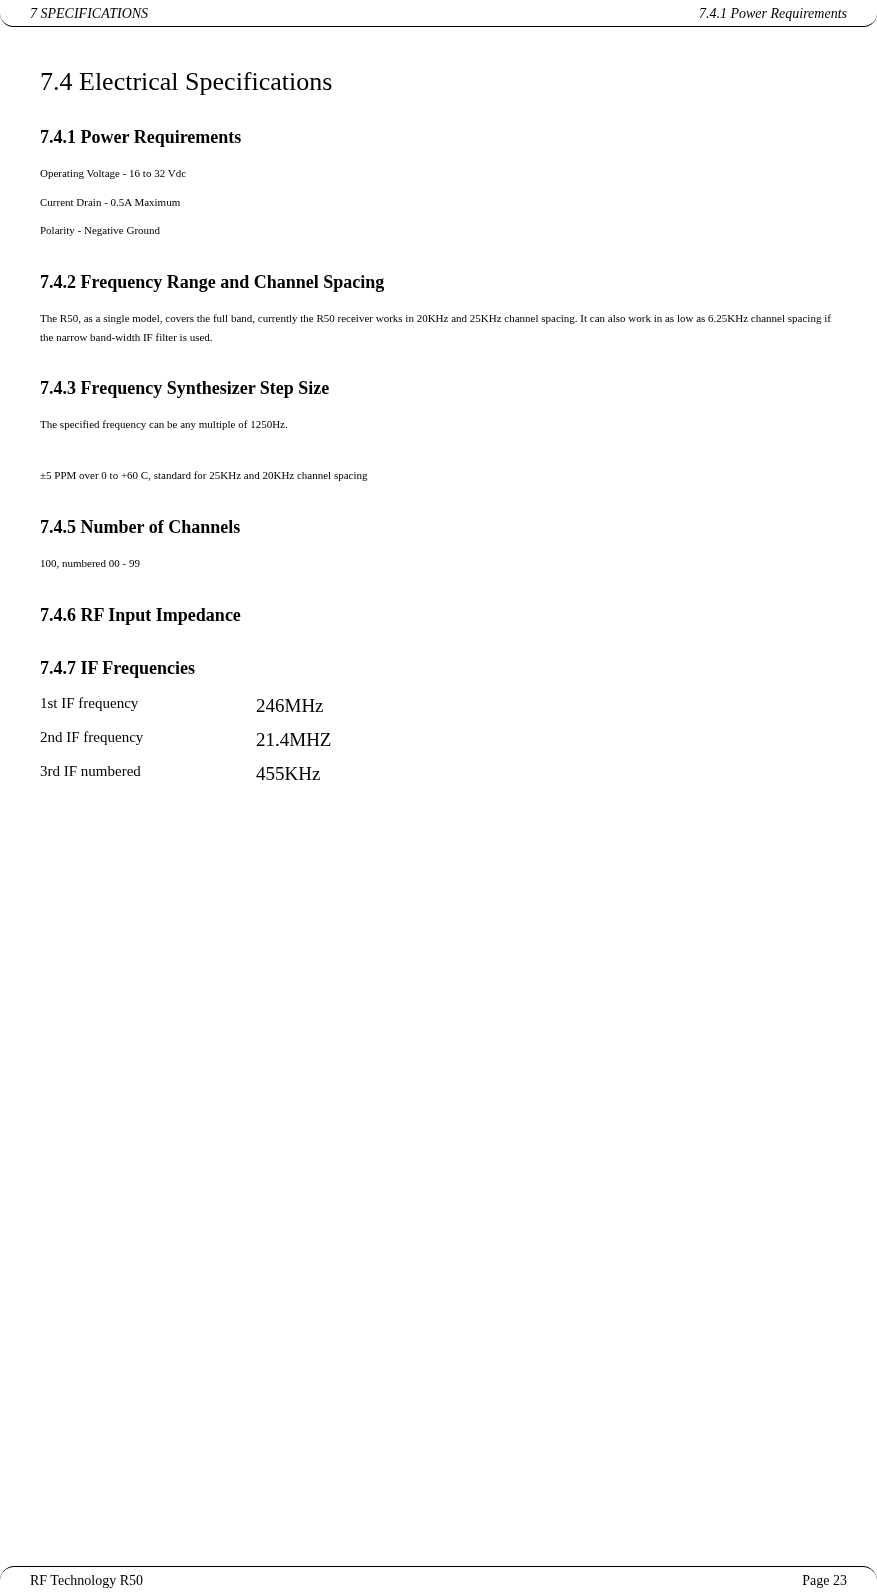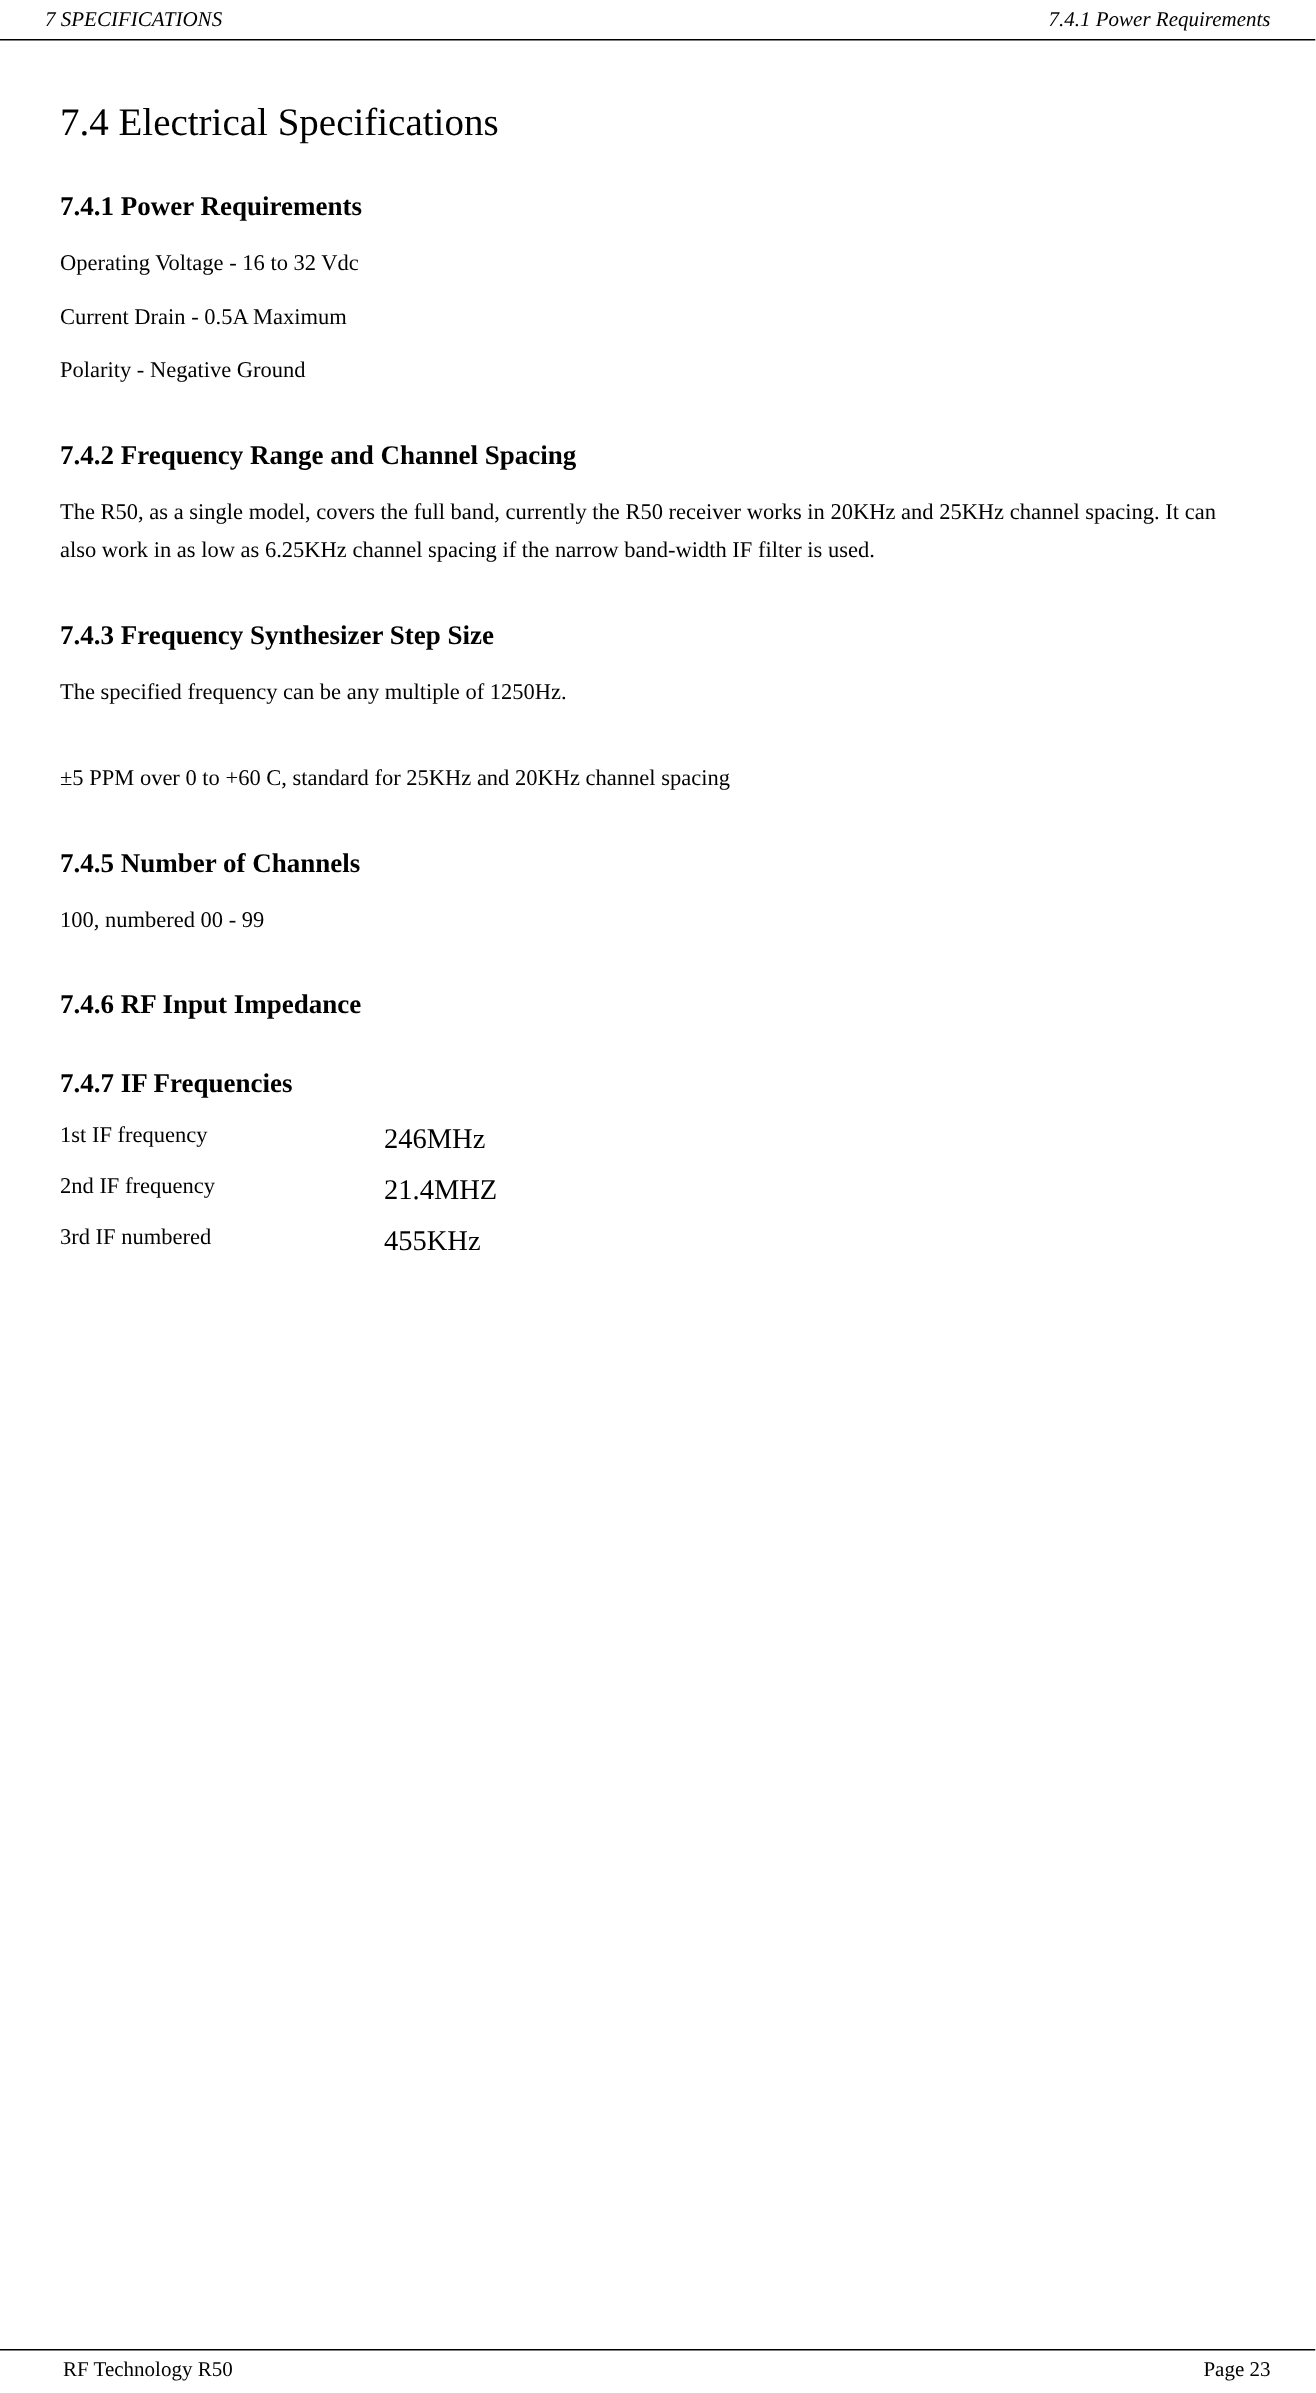--- a/index.html
+++ b/index.html
@@ -1,18 +1,19 @@
 <!DOCTYPE html>
 <html><head>
   <meta charset="utf-8">
   <style>
     * {
       margin: 0;
       padding: 0;
       box-sizing: border-box;
+      border-radius: 15px;
     }
 
     body {
       width: 877px;
       min-height: 1595px;
       background: #ffffff;
       font-family: Times New Roman, Times, serif;
       color: #000000;
       position: relative;
     }
@@ -61,21 +62,21 @@
       font-weight: bold;
       margin-bottom: 16px;
       margin-top: 8px;
     }
 
     .section-block {
       margin-bottom: 32px;
     }
 
     .section-content {
-      font-size: 15px;
+      font-size: 11px;
       line-height: 1.7;
       margin-bottom: 8px;
     }
 
     .section-content p {
       margin-bottom: 10px;
     }
 
     .if-freq-table {
       margin-top: 8px;
@@ -99,21 +100,21 @@
 
     .footer-bar {
       position: absolute;
       bottom: 0;
       left: 0;
       right: 0;
       display: flex;
       justify-content: space-between;
       align-items: center;
       border-top: 1px solid #000;
-      padding: 6px 30px 6px 42px;
+      padding: 6px 30px 6px 30px;
     }
 
     .footer-left {
       font-size: 14px;
     }
 
     .footer-right {
       font-size: 14px;
     }
   </style>

